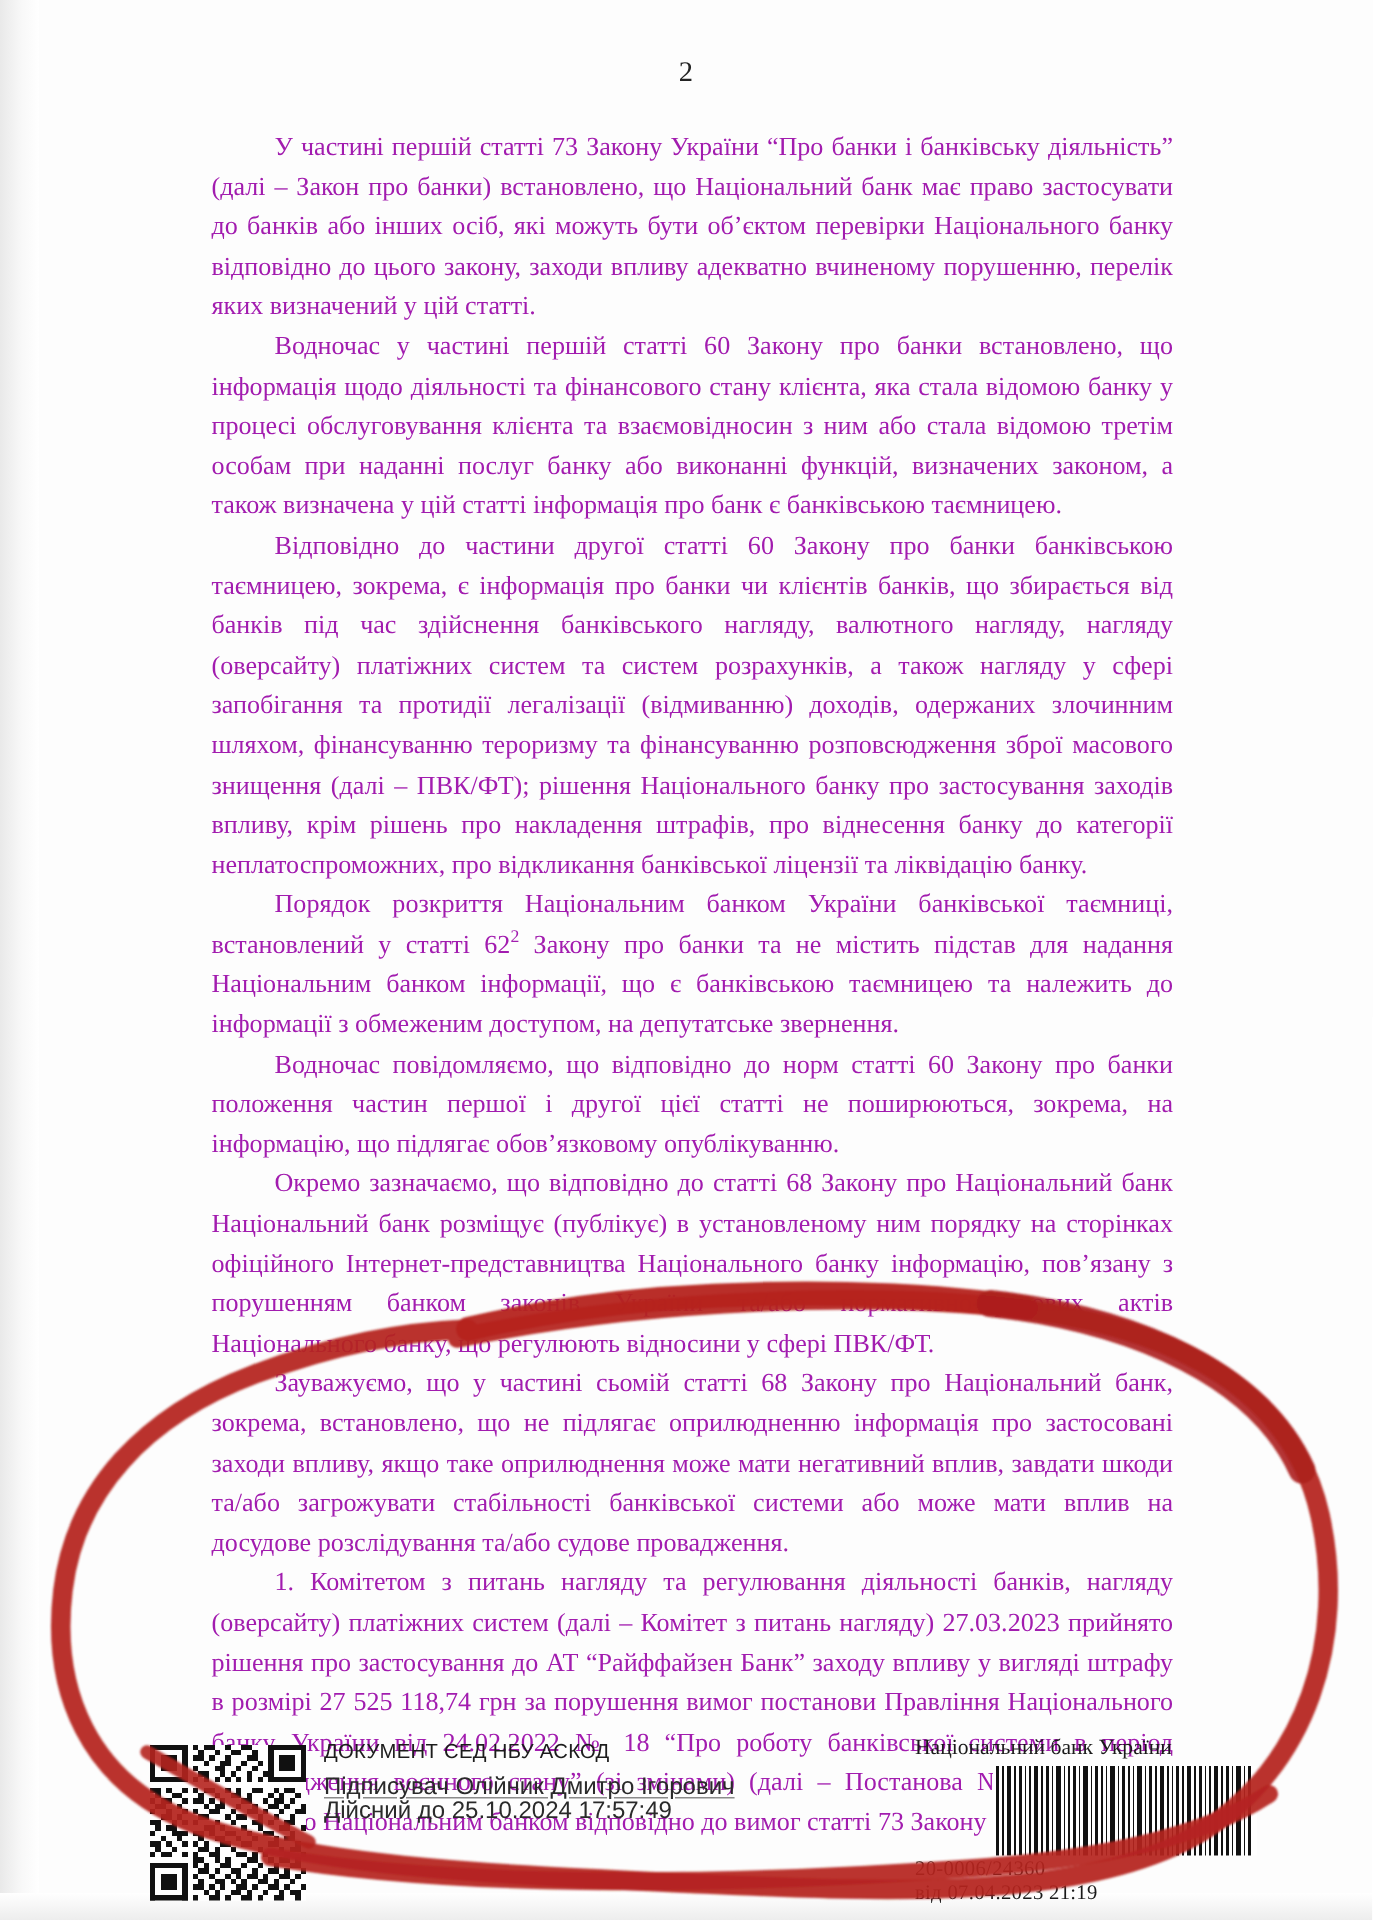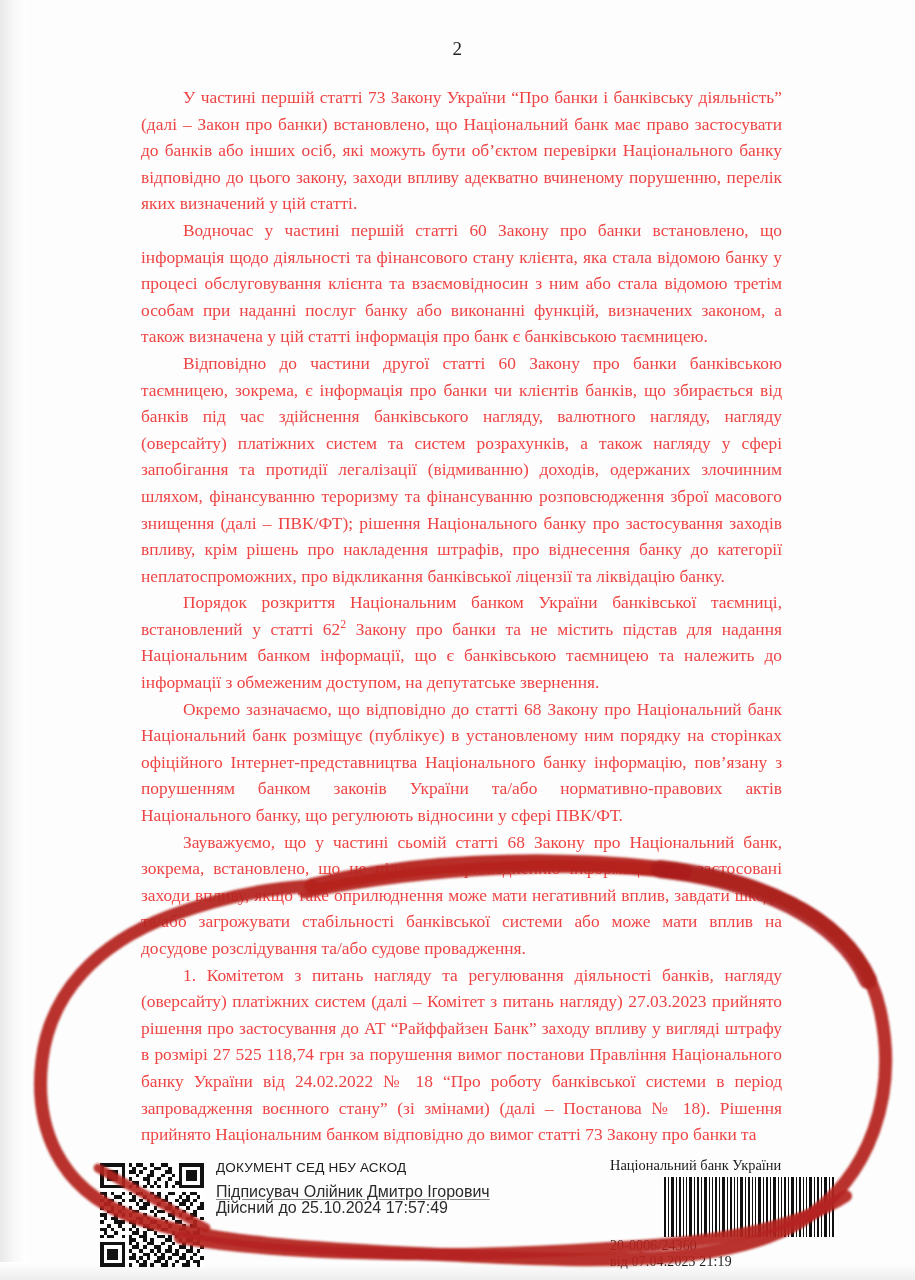--- a/index.html
+++ b/index.html
@@ -61,21 +61,21 @@
     width: 641px;
   }
 
   p.para {
     margin: 0;
     text-align: justify;
     text-justify: inter-word;
     text-indent: 42px;
     font-size: 17.4px;
     line-height: 26.6px;
-    color: #ef4444;
+    color: #a21caf;
     hyphens: none;
   }
 
   p.para + p.para { margin-top: 0px; }
 
   sup {
     font-size: 0.68em;
     vertical-align: super;
     line-height: 0;
   }
@@ -171,20 +171,21 @@
   <div class="scan-shade-left"></div>
   <div class="scan-shade-bottom"></div>
 
   <div class="page-number">2</div>
 
   <div class="content">
     <p class="para">У частині першій статті 73 Закону України “Про банки і банківську діяльність” (далі – Закон про банки) встановлено, що Національний банк має право застосувати до банків або інших осіб, які можуть бути об’єктом перевірки Національного банку відповідно до цього закону, заходи впливу адекватно вчиненому порушенню, перелік яких визначений у цій статті.</p>
     <p class="para">Водночас у частині першій статті 60 Закону про банки встановлено, що інформація щодо діяльності та фінансового стану клієнта, яка стала відомою банку у процесі обслуговування клієнта та взаємовідносин з ним або стала відомою третім особам при наданні послуг банку або виконанні функцій, визначених законом, а також визначена у цій статті інформація про банк є банківською таємницею.</p>
     <p class="para">Відповідно до частини другої статті 60 Закону про банки банківською таємницею, зокрема, є інформація про банки чи клієнтів банків, що збирається від банків під час здійснення банківського нагляду, валютного нагляду, нагляду (оверсайту) платіжних систем та систем розрахунків, а також нагляду у сфері запобігання та протидії легалізації (відмиванню) доходів, одержаних злочинним шляхом, фінансуванню тероризму та фінансуванню розповсюдження зброї масового знищення (далі – ПВК/ФТ); рішення Національного банку про застосування заходів впливу, крім рішень про накладення штрафів, про віднесення банку до категорії неплатоспроможних, про відкликання банківської ліцензії та ліквідацію банку.</p>
     <p class="para">Порядок розкриття Національним банком України банківської таємниці, встановлений у статті 62<sup>2</sup> Закону про банки та не містить підстав для надання Національним банком інформації, що є банківською таємницею та належить до інформації з обмеженим доступом, на депутатське звернення.</p>
+    <p class="para">Водночас повідомляємо, що відповідно до норм статті 60 Закону про банки положення частин першої і другої цієї статті не поширюються, зокрема, на інформацію, що підлягає обов’язковому опублікуванню.</p>
     <p class="para">Окремо зазначаємо, що відповідно до статті 68 Закону про Національний банк Національний банк розміщує (публікує) в установленому ним порядку на сторінках офіційного Інтернет-представництва Національного банку інформацію, пов’язану з порушенням банком законів України та/або нормативно-правових актів Національного банку, що регулюють відносини у сфері ПВК/ФТ.</p>
     <p class="para">Зауважуємо, що у частині сьомій статті 68 Закону про Національний банк, зокрема, встановлено, що не підлягає оприлюдненню інформація про застосовані заходи впливу, якщо таке оприлюднення може мати негативний вплив, завдати шкоди та/або загрожувати стабільності банківської системи або може мати вплив на досудове розслідування та/або судове провадження.</p>
     <p class="para">1. Комітетом з питань нагляду та регулювання діяльності банків, нагляду (оверсайту) платіжних систем (далі – Комітет з питань нагляду) 27.03.2023 прийнято рішення про застосування до АТ “Райффайзен Банк” заходу впливу у вигляді штрафу в розмірі 27 525 118,74 грн за порушення вимог постанови Правління Національного банку України від 24.02.2022 № 18 “Про роботу банківської системи в період запровадження воєнного стану” (зі змінами) (далі – Постанова № 18). Рішення прийнято Національним банком відповідно до вимог статті 73 Закону про банки та</p>
   </div>
 
   <div class="footer">
 
     <div class="qr">
       <svg width="104" height="104" viewBox="0 0 29 29" shape-rendering="crispEdges" aria-hidden="true">
         <rect width="29" height="29" fill="#ffffff"></rect>

